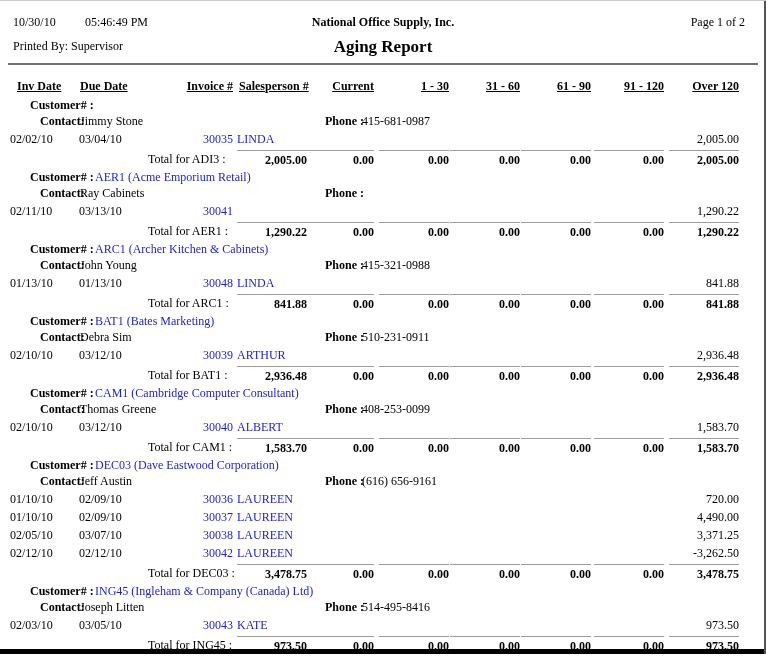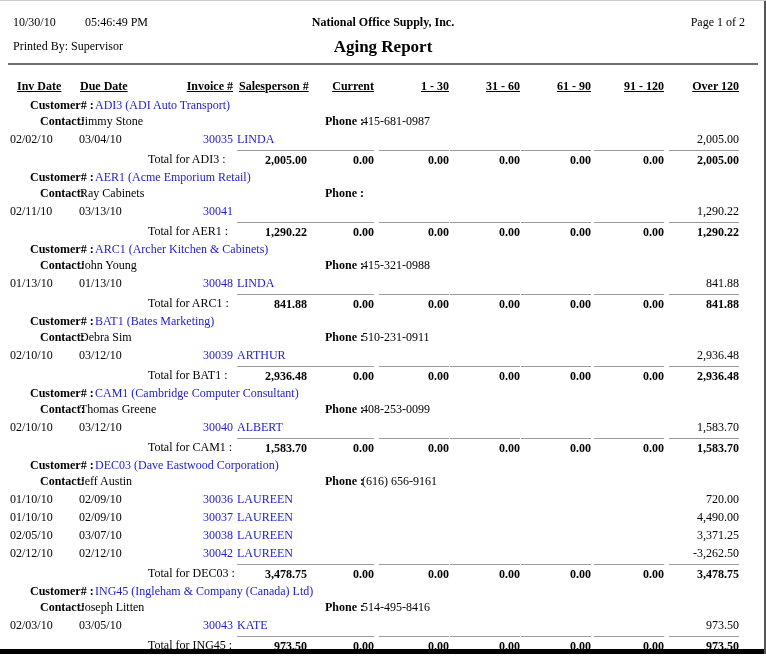--- a/index.html
+++ b/index.html
@@ -78,21 +78,20 @@
     <span class="c hc-b3">61 - 90</span>
     <span class="c hc-b4">91 - 120</span>
     <span class="c hc-over">Over 120</span>
   </div>
 
   <div class="rep-body">
 
     <div class="block">
       <div class="row r-cust">
         <span class="cell cust-lbl bold">Customer# :</span>
-        <span class="cell cust-val blue">ADI3 (ADI Auto Transport)</span>
       </div>
       <div class="row r-contact">
         <span class="cell contact-lbl bold">Contact:</span>
         <span class="cell contact-val">Jimmy Stone</span>
         <span class="cell phone-lbl bold">Phone :</span>
         <span class="cell phone-val">415-681-0987</span>
       </div>
       <div class="row r-inv">
         <span class="cell c-invdate">02/02/10</span>
         <span class="cell c-duedate">03/04/10</span>

